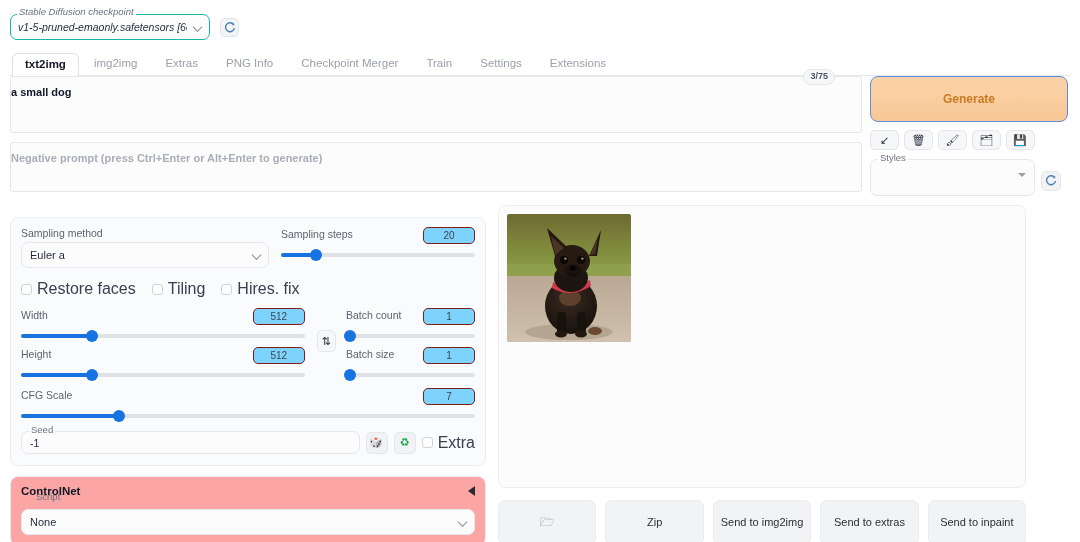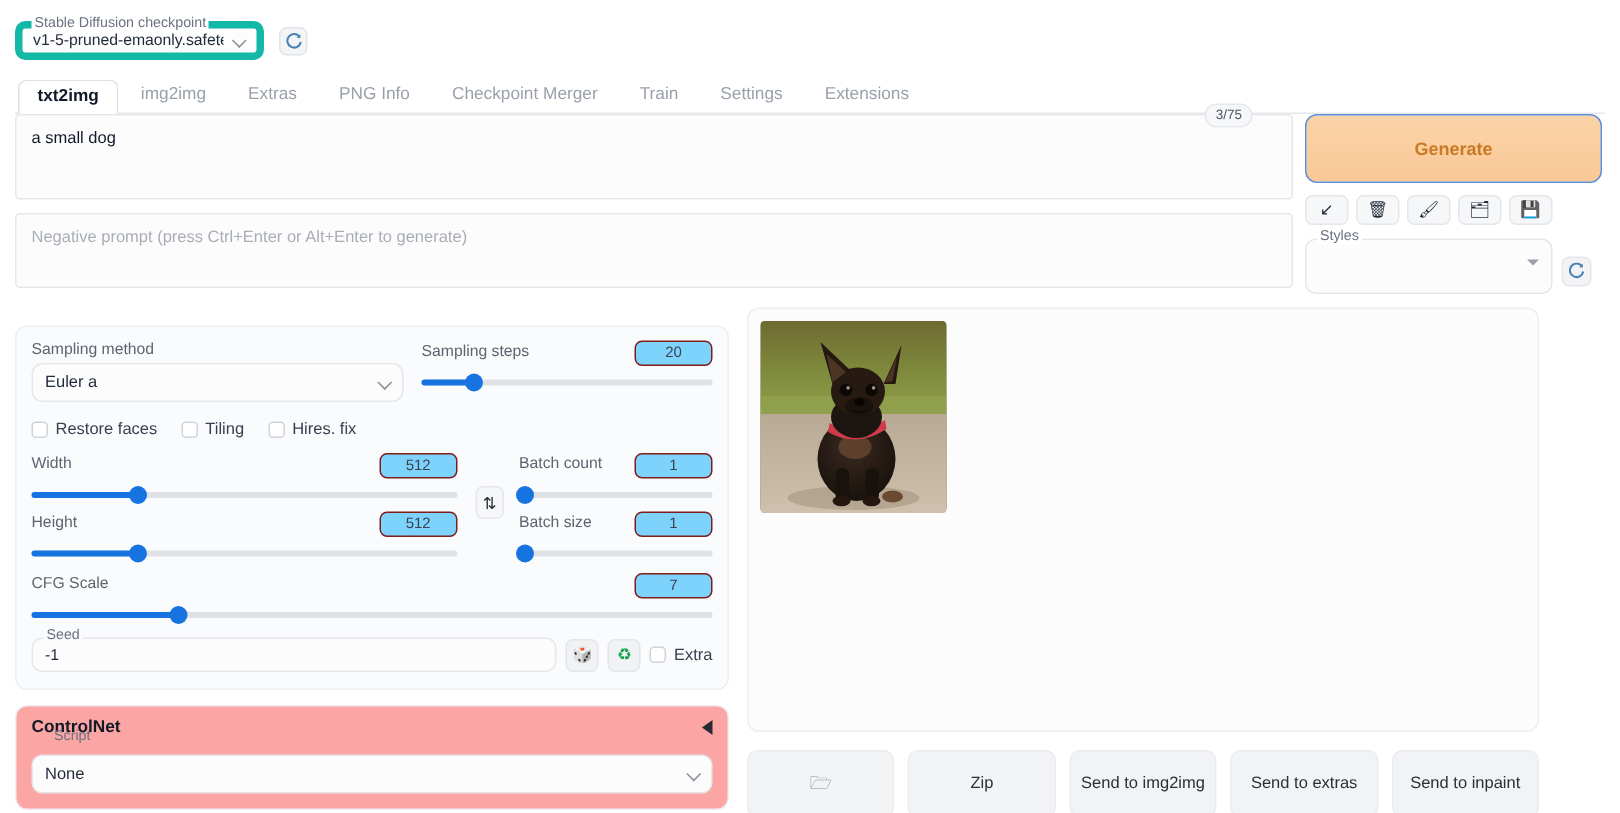--- a/index.html
+++ b/index.html
@@ -10,25 +10,26 @@
     font-size: 12px;
     color: #1f2937;
     overflow: hidden;
   }
   .app { width: 1080px; height: 542px; position: relative; padding: 6px 10px 0 10px; }
 
   
   .top-row { display: flex; align-items: flex-end; gap: 10px; height: 34px; }
   .ckpt-box {
     position: relative;
-    width: 166px; height: 26px;
-    border: 5px solid #14b8a6; border-radius: 7px;
+    width: 200px; height: 26px;
+    border: 1px solid #14b8a6; border-radius: 7px;
     background: #fdfdfe;
     display: flex; align-items: center;
     padding: 0 22px 0 7px;
+    font-style: italic;
   }
   .ckpt-legend {
     position: absolute; top: -9px; left: 6px;
     font-size: 9.5px; color: #6b7280; background: #fff; padding: 0 2px;
     white-space: nowrap;
   }
   .ckpt-value { font-size: 10.5px; color: #1f2937; white-space: nowrap; overflow: hidden; }
   .chev {
     position: absolute; right: 6px; top: 50%; transform: translateY(-50%);
     width: 9px; height: 9px;
@@ -74,22 +75,22 @@
   .col-left { width: 476px; }
   .col-right { width: 528px; }
 
   
   .prompt-row { display: flex; gap: 8px; }
   .prompt-stack { width: 852px; }
   .prompt-box {
     position: relative;
     border: 1px solid #e6e7eb; border-radius: 3px;
     background: #fcfcfd;
-    height: 57px; padding: 9px 10px;
-    font-size: 11px; color: #111827;
+    height: 57px; padding: 9px 0;
+    font-size: 11px; color: #111827; font-weight: bold;
   }
   .prompt-box.neg { margin-top: 9px; height: 50px; }
   .prompt-placeholder { color: #a9adb6; }
   .token-counter {
     position: absolute; top: -8px; right: 26px;
     background: #f6f7f8; border: 1px solid #e6e7eb; border-radius: 9px;
     font-size: 9px; color: #4b5563; padding: 1px 6px; line-height: 1.3;
   }
 
   
@@ -156,21 +157,21 @@
   
   .slider { position: relative; height: 4px; background: #dfe1e6; border-radius: 3px; margin-top: 9px; }
   .slider .fill { position: absolute; left: 0; top: 0; height: 4px; background: #1773e0; border-radius: 3px; }
   .slider .knob {
     position: absolute; top: -4px; width: 12px; height: 12px; border-radius: 50%;
     background: #1773e0; transform: translateX(-6px);
   }
 
   
   .cb-row { display: flex; align-items: center; gap: 16px; margin-top: 12px; }
-  .cb { display: flex; align-items: center; gap: 5px; font-size: 11px; color: #374151; }
+  .cb { display: flex; align-items: center; gap: 5px; font-size: 16px; color: #374151; }
   .cbox { width: 11px; height: 11px; border: 1px solid #cfd3da; border-radius: 3px; background: #fff; }
 
   
   .dims { display: flex; gap: 0; margin-top: 10px; align-items: flex-start; }
   .dims-left { width: 330px; }
   .swap-btn {
     width: 22px; height: 22px; border: 1px solid #e5e6ea; border-radius: 5px;
     background: #f6f7f8; display: flex; align-items: center; justify-content: center;
     font-size: 11px; margin: 22px 10px 0 12px;
   }

